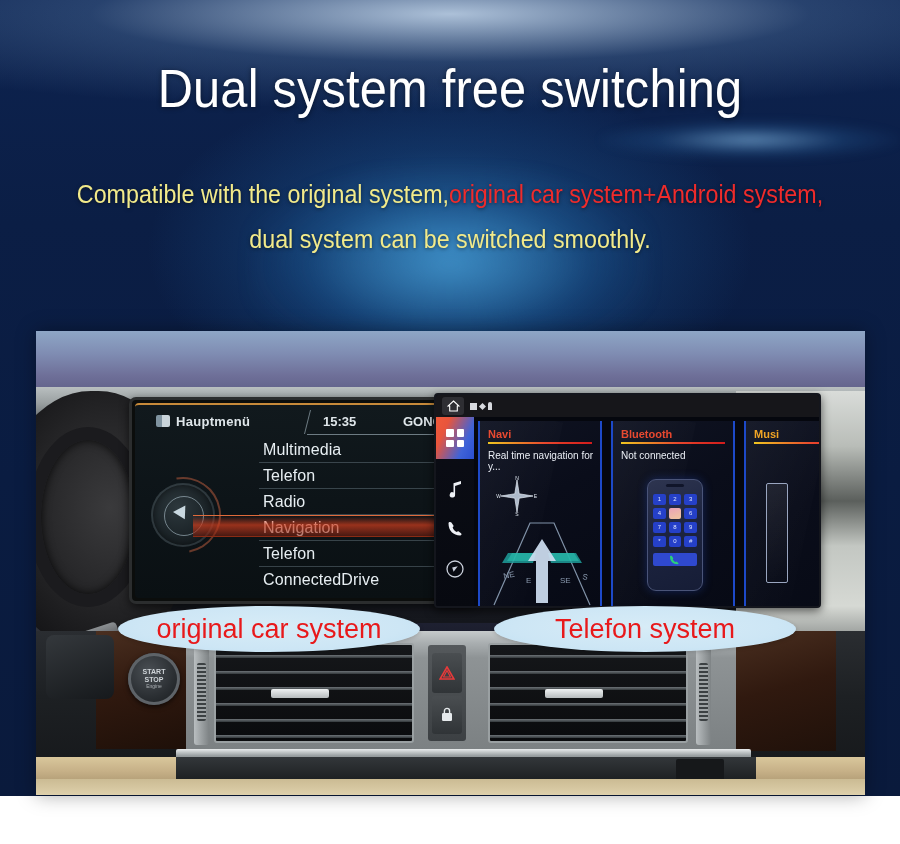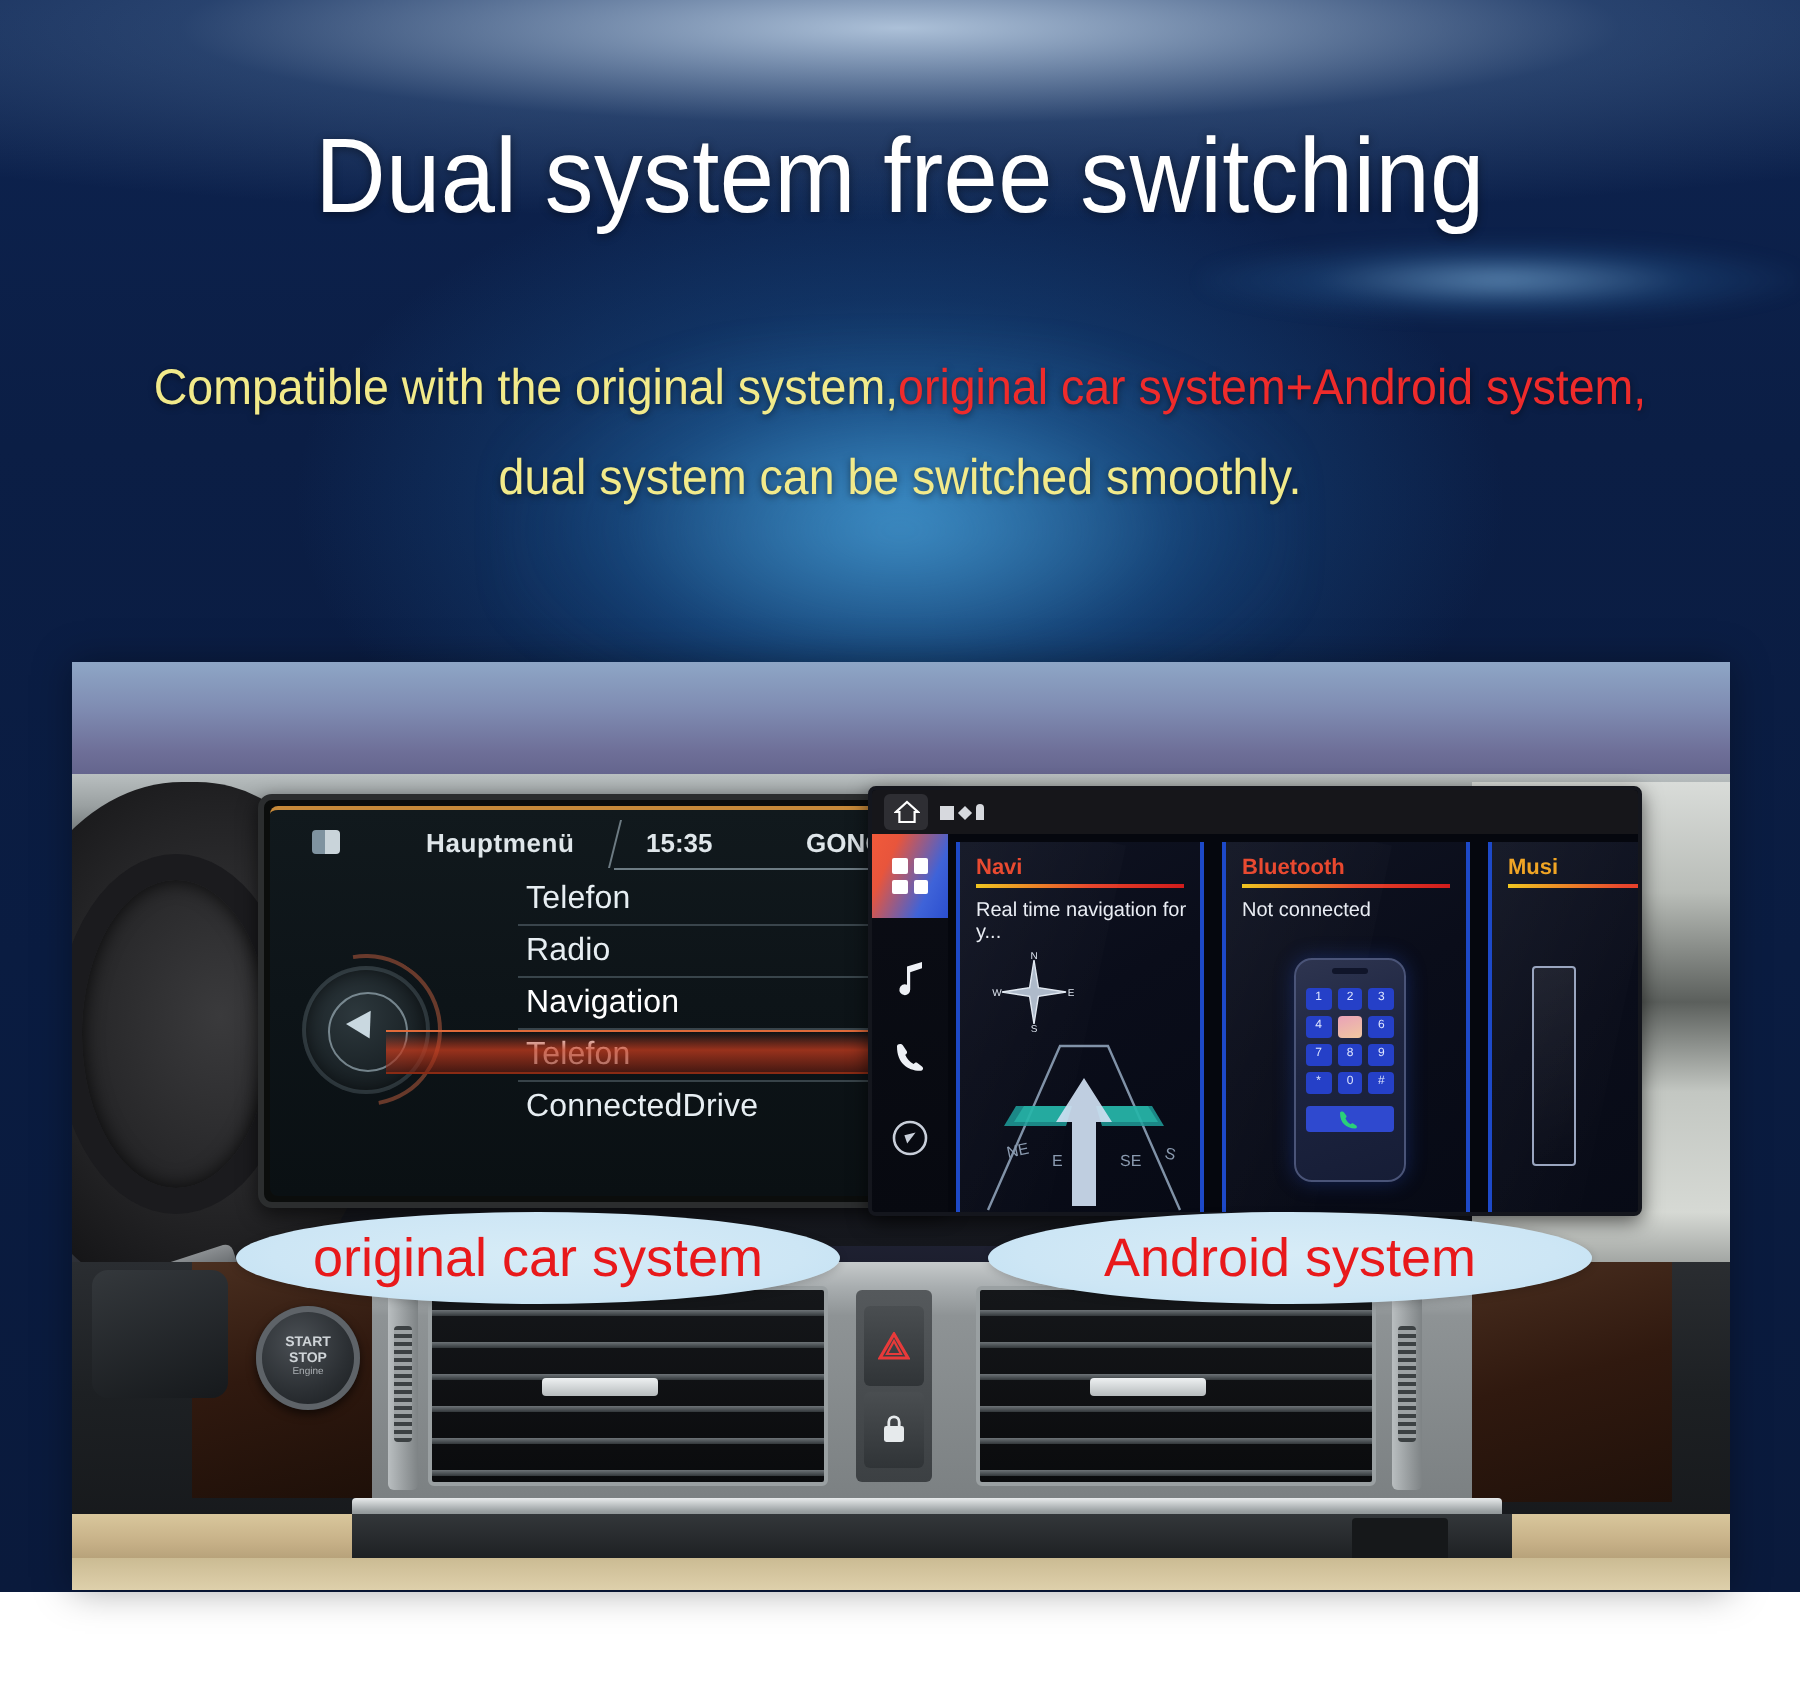--- a/index.html
+++ b/index.html
@@ -114,21 +114,20 @@
   #idrive .glass {
     position:absolute; inset:3px; border-radius:4px;
     background:linear-gradient(180deg,#11191d 0%,#0d1418 50%,#0a1013 100%);
     border-top:2px solid #c78a3a;
   }
   #idrive .statusbar {
     position:absolute; left:0; top:3px; width:100%; height:26px;
     display:flex; align-items:center;
     color:#dfe6ea; font-size:13px; font-weight:700;
     font-family:"Liberation Sans Narrow","Liberation Sans", sans-serif;
-    gap:37px;
   }
   #idrive .sb-icon {
     width:14px; height:12px; margin-left:21px; margin-right:6px;
     background:linear-gradient(90deg,#7f93a0 0%,#7f93a0 45%,#c9d4da 45%,#c9d4da 100%);
     border-radius:2px; flex:none;
   }
   #idrive .sb-title { letter-spacing:.3px; }
   #idrive .sb-time { position:absolute; left:188px; }
   #idrive .sb-station { position:absolute; left:268px; }
   #idrive .sb-div {
@@ -438,20 +437,21 @@
 
         <span class="sb-under"></span>
       </div>
 
       <div class="knob">
         <span class="cursor"></span>
       </div>
       <div class="knob-arc"></div>
 
       <div class="menu">
+        <div class="mi">Multimedia</div>
         <div class="mi">Telefon</div>
         <div class="mi">Radio</div>
         <div class="mi sel">Navigation</div>
         <div class="mi">Telefon</div>
         <div class="mi">ConnectedDrive</div>
       </div>
       <div class="sel-bar"></div>
     </div>
   </div>
 
@@ -621,13 +621,13 @@
 
     <div class="chrome-strip"></div>
     <div class="beige"></div>
     <div class="dark-base"></div>
     <div class="blackbox"></div>
     <div class="footer-strip"></div>
   </div>
 </div>
 
 <div class="caption" id="cap-left">original car system</div>
-<div class="caption" id="cap-right">Android system</div>
+<div class="caption" id="cap-right">Telefon system</div>
 
 </body></html>

